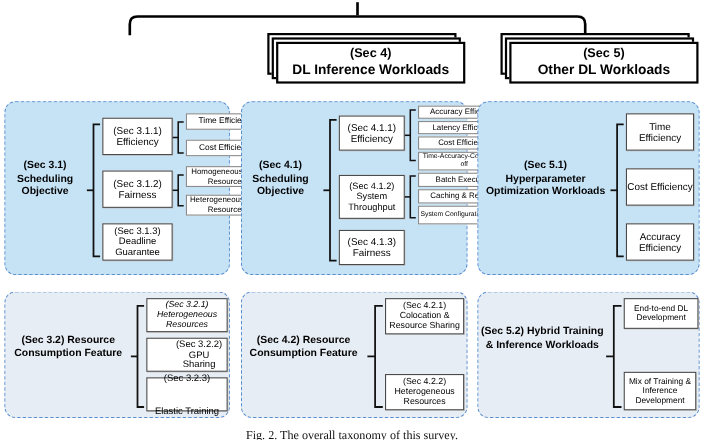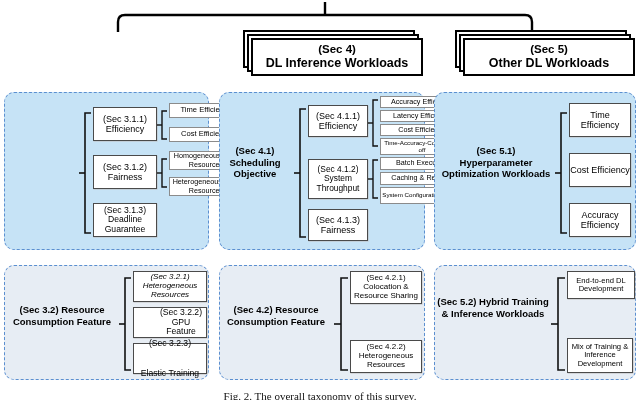--- a/index.html
+++ b/index.html
@@ -88,20 +88,25 @@
     <div class="hdr-shadow" style="left:0;top:0;width:172px;height:38px;"></div>
     <div class="hdr-shadow" style="left:4px;top:4px;width:172px;height:38px;"></div>
     <div class="hdr-card">
       <span class="hdr-l1">(Sec 5)</span>
       <span class="hdr-l2">Other DL Workloads</span>
     </div>
   </div>
 
   <div class="panel blue" style="left:4px;top:92px;width:205px;height:158px;">
 
+    <div class="root-label" style="left:2px;top:52px;width:68px;font-size:9.5px;">
+      <span class="ln">(Sec 3.1)</span>
+      <span class="ln">Scheduling</span>
+      <span class="ln">Objective</span>
+    </div>
 
     <svg class="brk" style="left:70px;top:14px;" width="18" height="132" viewBox="0 0 18 132">
       <path d="M16,6 L10,6 L10,126 L16,126" stroke="#111" stroke-width="1.6" fill="none"></path>
       <path d="M10,66 L4,66" stroke="#111" stroke-width="1.6" fill="none"></path>
     </svg>
 
     <div class="box strong" style="left:88px;top:14px;width:64px;height:34px;font-size:9px;">
       <span class="ln">(Sec 3.1.1)</span>
       <span class="ln">Efficiency</span>
     </div>
@@ -231,21 +236,21 @@
       <path d="M14,4 L8,4 L8,96 L14,96" stroke="#111" stroke-width="1.6" fill="none"></path>
       <path d="M8,50 L2,50" stroke="#111" stroke-width="1.6" fill="none"></path>
     </svg>
 
     <div class="box strong" style="left:128px;top:5px;width:74px;height:31px;font-size:8px;font-style:italic;">
       <span class="ln">(Sec 3.2.1)</span>
       <span class="ln">Heterogeneous Resources</span>
     </div>
     <div class="box strong" style="left:128px;top:41px;width:74px;height:31px;font-size:8.6px;padding-left:22px;">
       <span class="ln">(Sec 3.2.2)</span>
-      <span class="ln">GPU Feature</span>
+      <span class="ln">GPU Sharing</span>
     </div>
     <div class="box strong" style="left:128px;top:77px;width:74px;height:31px;font-size:8.6px;gap:20px;">
       <span class="ln">(Sec 3.2.3)</span>
       <span class="ln">Elastic Training</span>
     </div>
   </div>
 
   <div class="panel gray" style="left:219px;top:265px;width:206px;height:115px;">
 
     <div class="root-label" style="left:0px;top:38px;width:112px;font-size:9.5px;">

